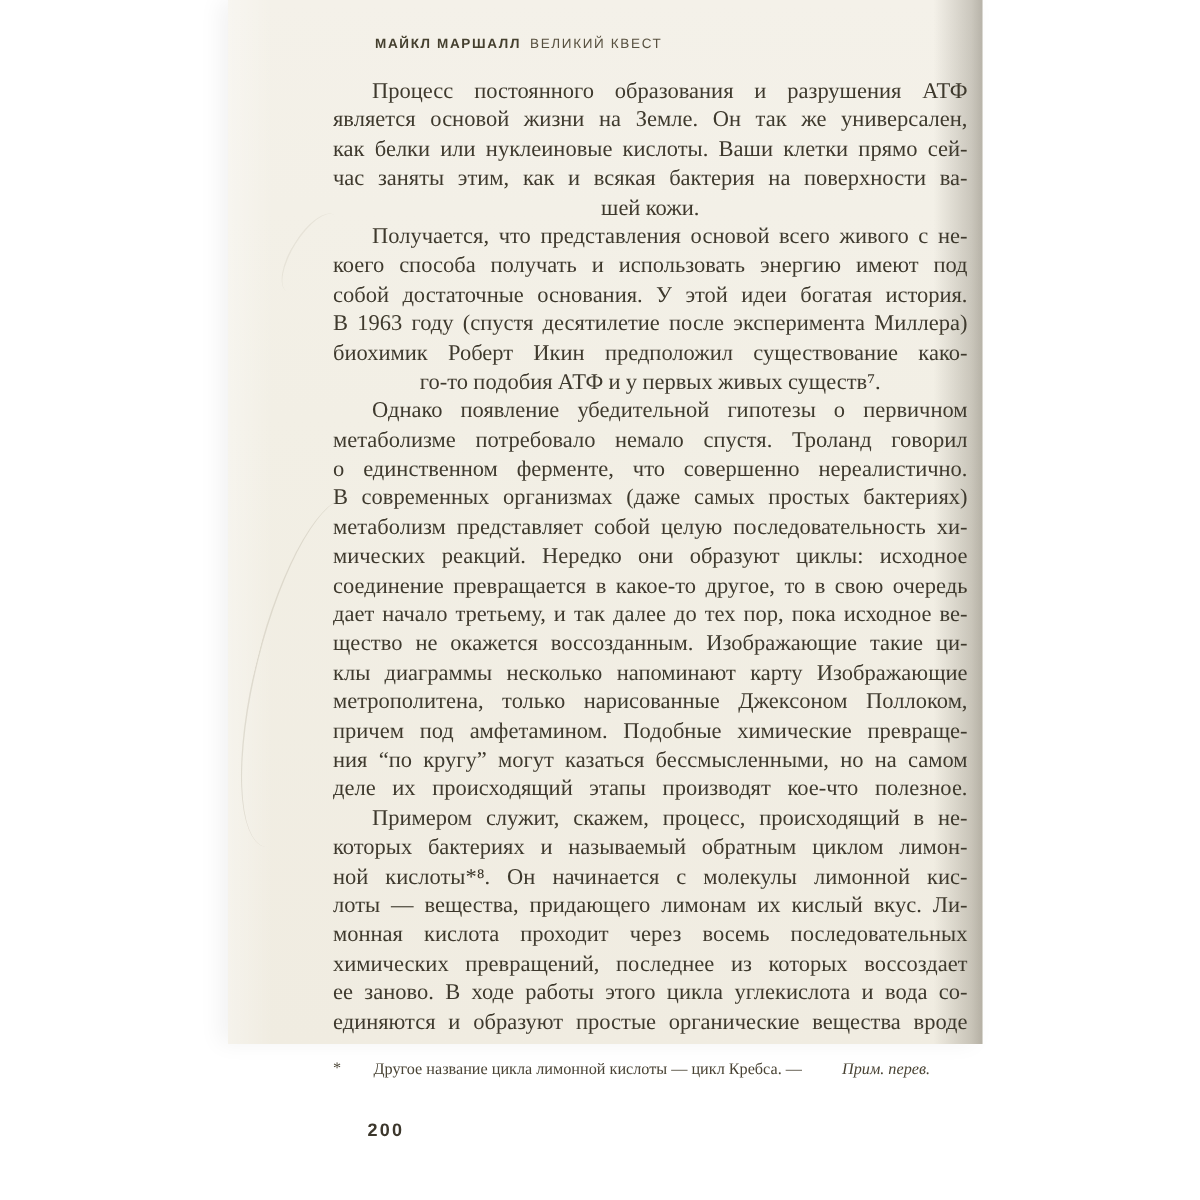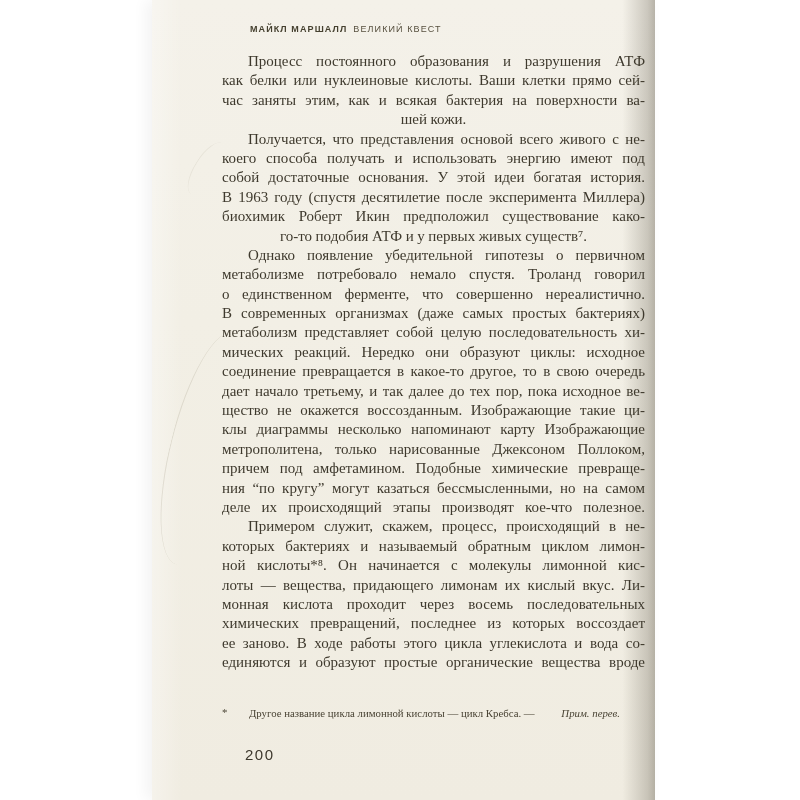--- a/index.html
+++ b/index.html
@@ -6,21 +6,21 @@
   html, body {
     width: 800px; height: 800px;
     background: #ffffff;
     font-family: "Liberation Serif", "DejaVu Serif", serif;
     overflow: hidden;
     position: relative;
   }
   .page {
     position: absolute;
     left: 152px; top: 0;
-    width: 503px; height: 800px;
+    width: 503px; height: 696px;
     background:
       linear-gradient(90deg, rgba(255,255,255,0.35) 0%, rgba(255,255,255,0) 6%),
       linear-gradient(90deg, rgba(0,0,0,0) 93.5%, rgba(98,92,78,0.28) 98.5%, rgba(98,92,78,0.42) 100%),
       linear-gradient(180deg, #f4f1e9 0%, #f2efe5 40%, #f0ece1 100%);
     box-shadow: -6px 0 14px rgba(0,0,0,0.05);
   }
   .crease {
     position: absolute;
     border-left: 1px solid rgba(150,140,118,0.22);
     border-radius: 50% / 60%;
@@ -66,40 +66,41 @@
     color: #494334;
   }
   .footnote .fn-marker { position: absolute; left: 0; top: -1px; }
   .footnote .fn-body { display: block; padding-left: 27px; white-space: nowrap; }
   .footnote .fn-note { font-style: italic; margin-left: 24px; }
 
   .page-number {
     position: absolute;
     left: 93px; top: 746px;
     font-family: "Liberation Sans", "DejaVu Sans", sans-serif;
-    font-weight: 400;
-    font-size: 15px;
+    font-weight: 700;
+    font-size: 12px;
     letter-spacing: 1.5px;
     color: #3c372c;
   }
 </style>
 </head>
 <body>
 
 <div class="page">
   <div class="crease crease-1"></div>
   <div class="crease crease-2"></div>
 
   <div class="running-header">
     <span class="author">МАЙКЛ МАРШАЛЛ</span><span class="title">ВЕЛИКИЙ КВЕСТ</span>
   </div>
 
   <div class="body-text">
       <div>
         <div class="line indent just">Процесс постоянного образования и разрушения АТФ</div>
+        <div class="line just">является основой жизни на Земле. Он так же универсален,</div>
         <div class="line just">как белки или нуклеиновые кислоты. Ваши клетки прямо сей-</div>
         <div class="line just">час заняты этим, как и всякая бактерия на поверхности ва-</div>
         <div class="line">шей кожи.</div>
       </div>
       <div>
         <div class="line indent just">Получается, что представления основой всего живого с не-</div>
         <div class="line just">коего способа получать и использовать энергию имеют под</div>
         <div class="line just">собой достаточные основания. У этой идеи богатая история.</div>
         <div class="line just">В 1963 году (спустя десятилетие после эксперимента Миллера)</div>
         <div class="line just">биохимик Роберт Икин предположил существование како-</div>

